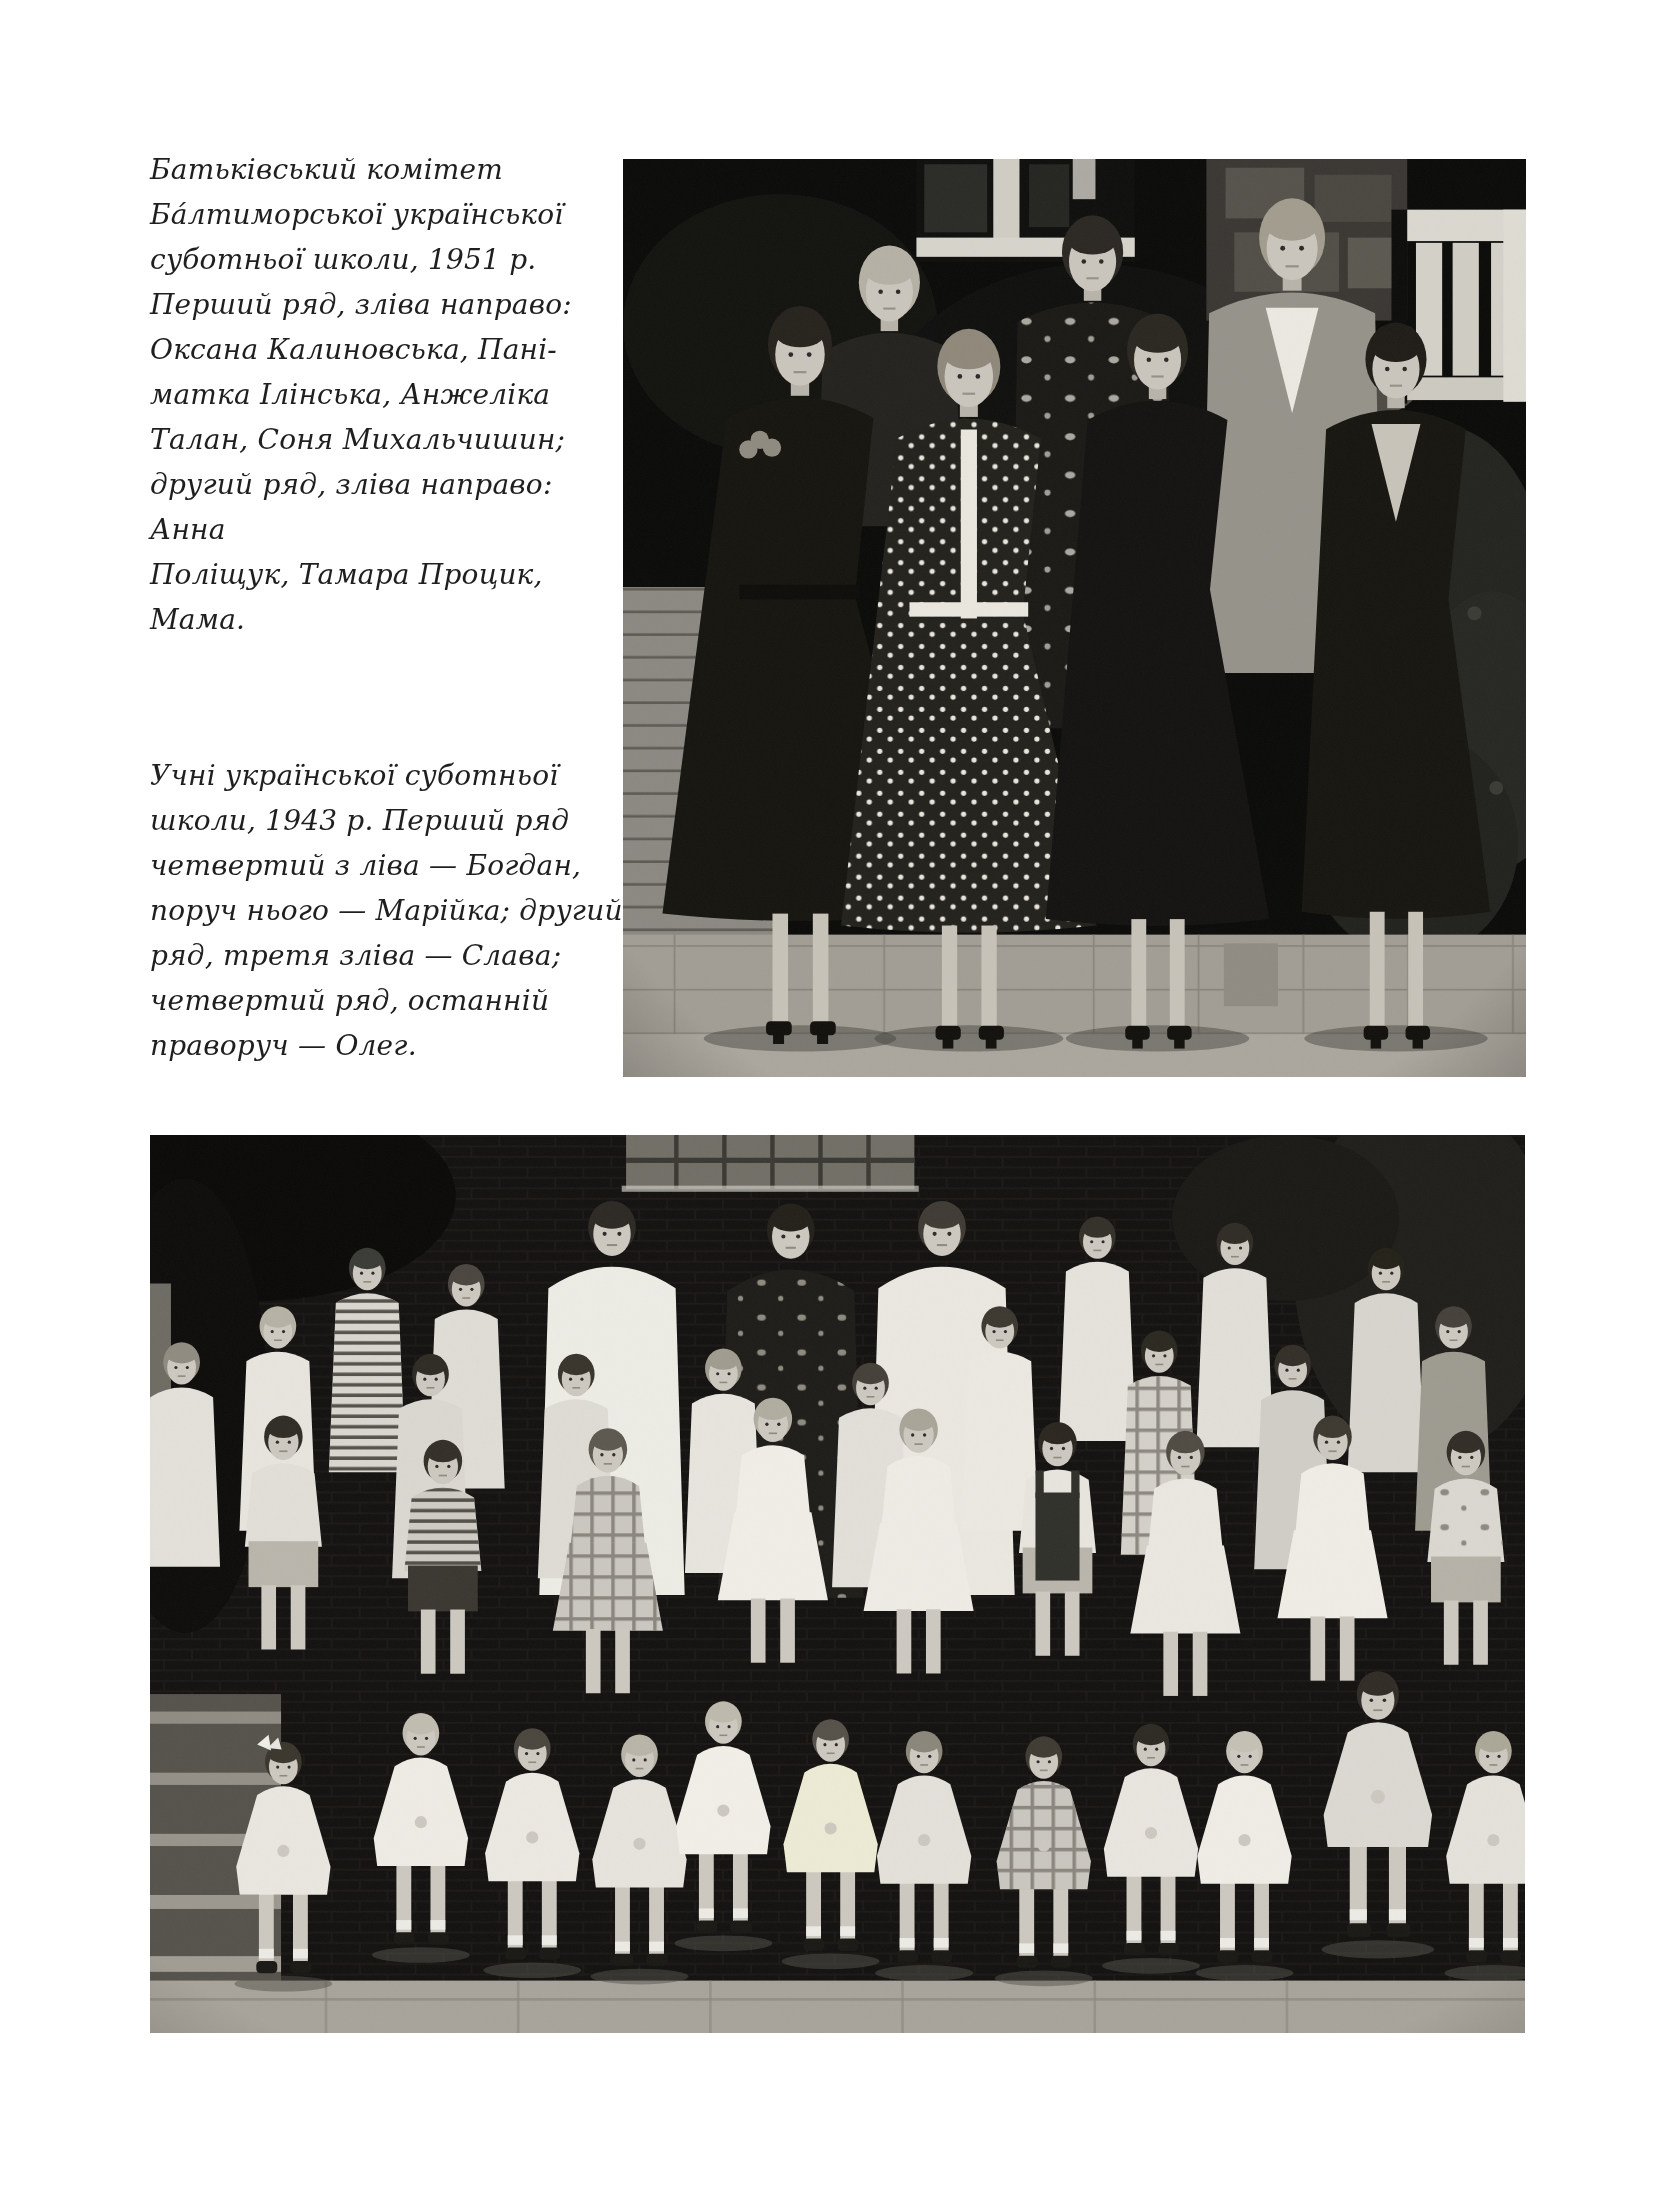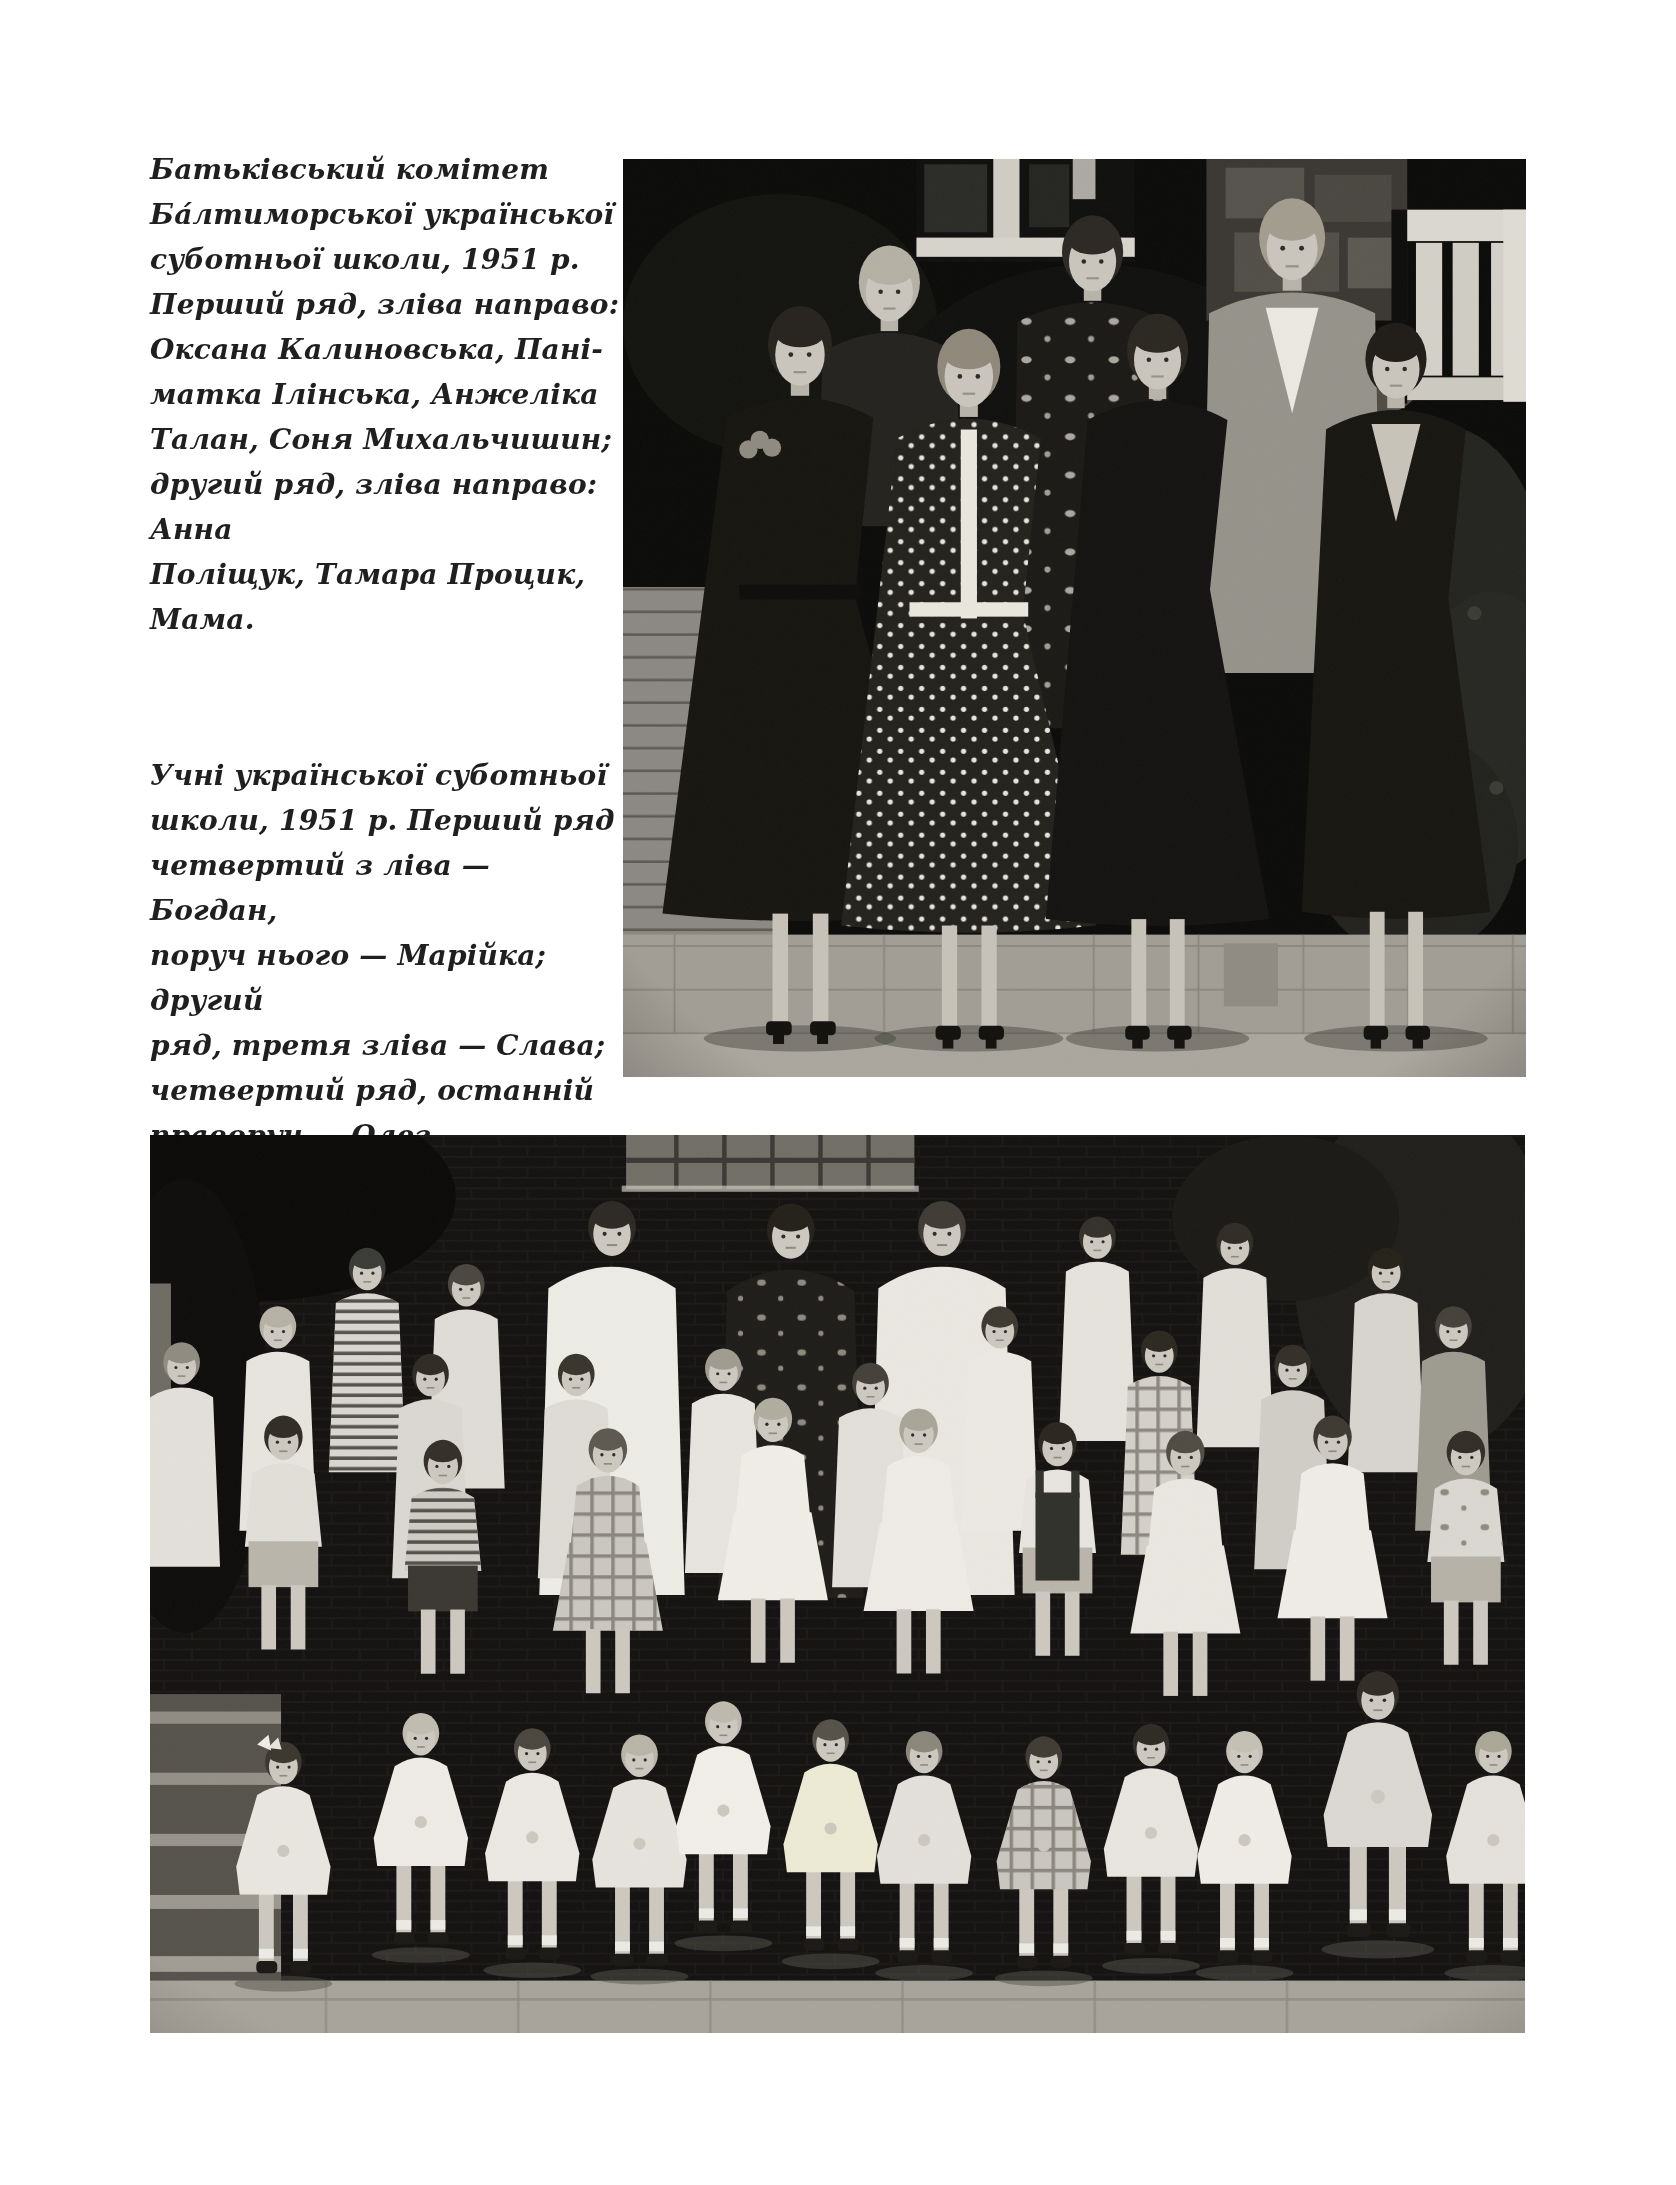--- a/index.html
+++ b/index.html
@@ -14,21 +14,20 @@
     position:absolute;
     left:150px;
     width:476px;
     margin:0;
     font-style:italic;
     font-size:28px;
     line-height:45px;
     color:#1f1f1f;
     white-space:pre-line;
     letter-spacing:0.2px;
-    font-weight:bold;
   }
   #caption-committee{top:147px;}
   #caption-students{top:753px;}
   .photo{
     position:absolute;
     margin:0;
     background:#0a0a09;
     overflow:hidden;
   }
   #photo-committee{left:623px;top:159px;width:903px;height:918px;}
@@ -45,21 +44,21 @@
 суботньої школи, 1951 р.
 Перший ряд, зліва направо:
 Оксана Калиновська, Пані-
 матка Ілінська, Анжеліка
 Талан, Соня Михальчишин;
 другий ряд, зліва направо: Анна
 Поліщук, Тамара Процик,
 Мама.</p>
 
   <p class="caption" id="caption-students">Учні української суботньої
-школи, 1951 р. Перший ряд
+школи, 1943 р. Перший ряд
 четвертий з ліва — Богдан,
 поруч нього — Марійка; другий
 ряд, третя зліва — Слава;
 четвертий ряд, останній
 праворуч — Олег.</p>
 
   <figure class="photo" id="photo-committee">
     <svg viewBox="0 0 1034 1051" preserveAspectRatio="none" aria-hidden="true">
       <defs>
         <pattern id="c-dots" width="24" height="24" patternUnits="userSpaceOnUse">

